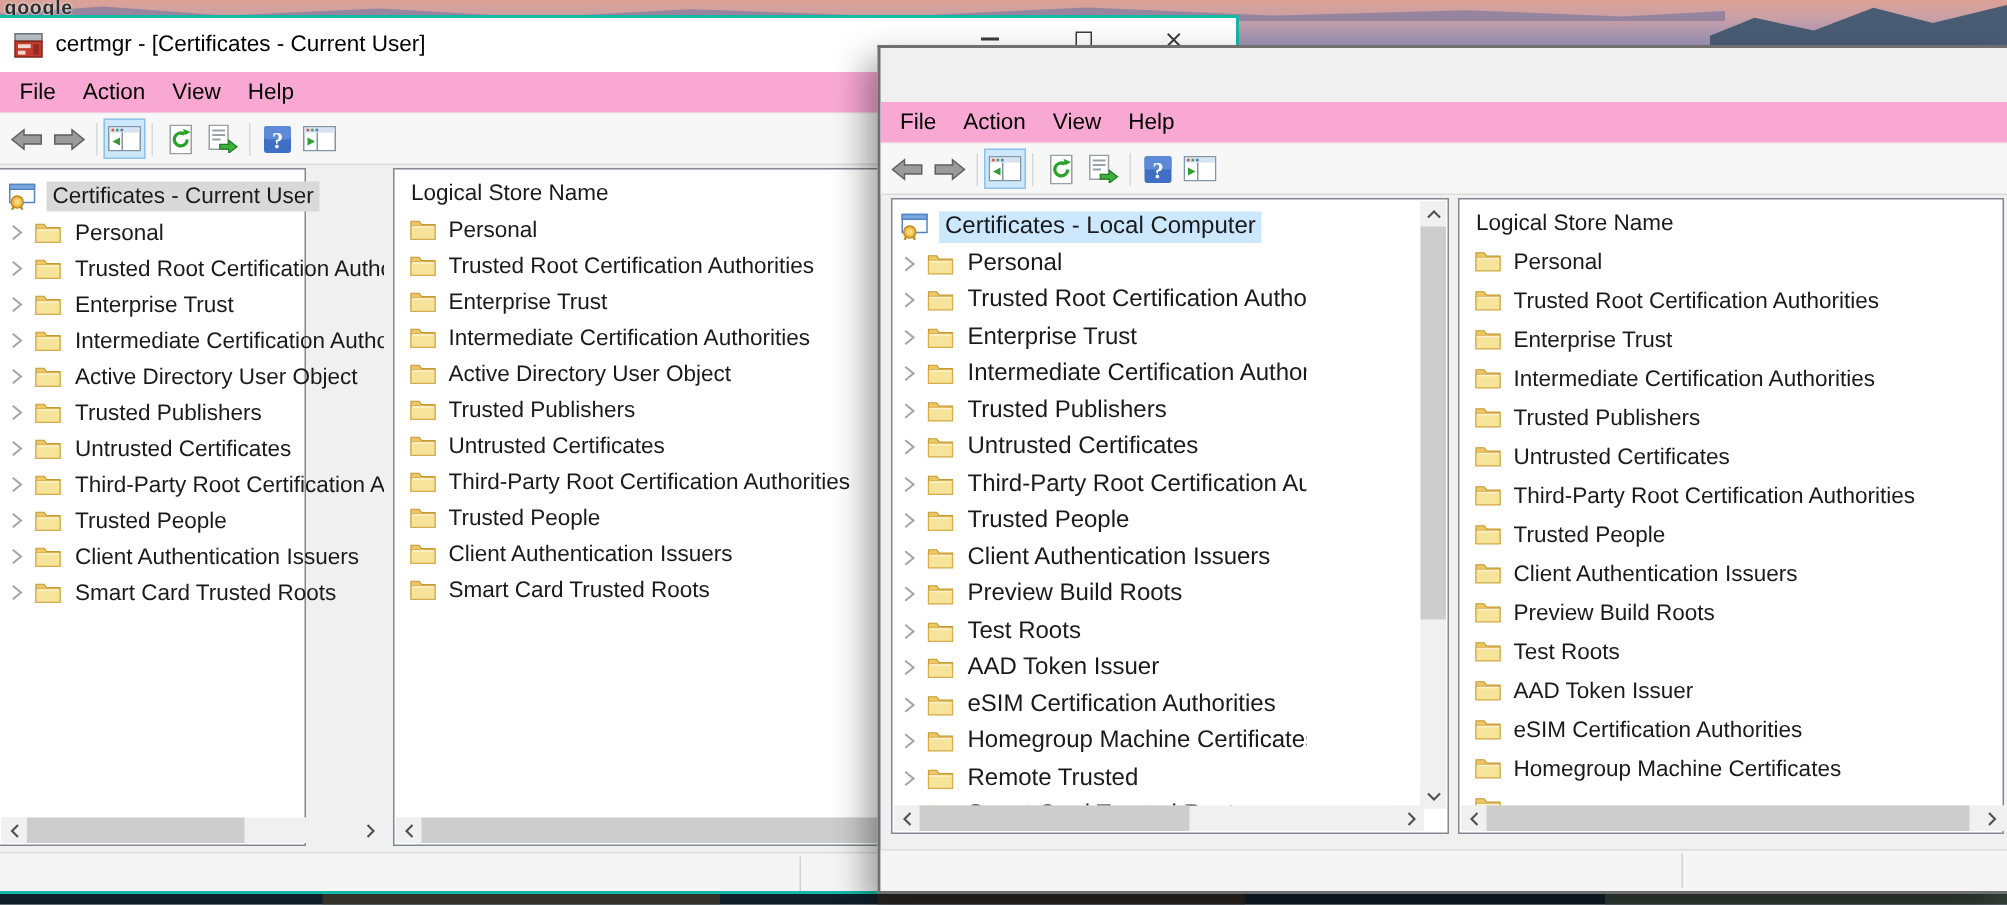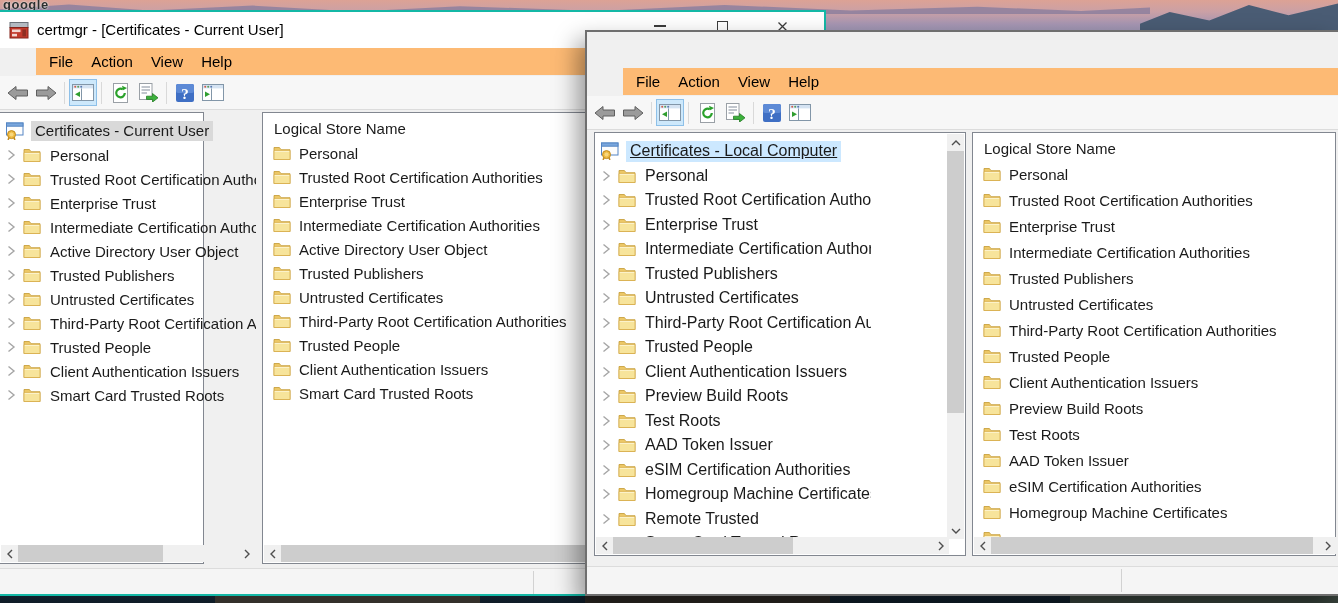--- a/index.html
+++ b/index.html
@@ -25,22 +25,22 @@
 
   
   .win { position:absolute; background:#f0f0f0; border:2px solid #14b8a6; overflow:hidden; }
   .titlebar { position:absolute; left:0; right:0; top:0; height:36px; background:#ffffff; }
   .app-ic { position:absolute; left:9px; top:8px; width:20px; height:20px; }
   .title-text { position:absolute; left:37px; top:0; line-height:36px; font-size:15px; color:#000; white-space:nowrap; }
   .cap { position:absolute; top:0; width:40px; height:28px; display:flex; align-items:center; justify-content:center; }
   .glyph-min { width:12px; height:2px; background:#3c3c3c; }
   .glyph-max { width:11px; height:11px; border:1.5px solid #3c3c3c; background:transparent; }
 
-  .menubar { position:absolute; left:0; right:0; top:36px; height:28px; background:#fdba74;
-    border-bottom:1px solid #f0f0f0; display:flex; align-items:center; padding-left:4px;margin-left:36px; }
+  .menubar { position:absolute; left:0; right:0; top:36px; height:28px; background:#f9a8d4;
+    border-bottom:1px solid #f0f0f0; display:flex; align-items:center; padding-left:4px; }
   .menu-item { padding:4px 9px; color:#000; }
 
   .toolbar { position:absolute; left:0; right:0; top:64px; height:34px; background:#f7f7f7;
     border-bottom:1px solid #dcdcdc; display:flex; align-items:center; padding-left:4px; }
   .tb { width:28px; height:27px; display:flex; align-items:center; justify-content:center; border:1px solid transparent; }
   .tb.active { background:#cde8fb; border:1px solid #8ec0e8; }
   .tb-sep { width:1px; height:22px; background:#d9d9d9; margin:0 4px; }
 
   .panel { position:absolute; background:#ffffff; border:1px solid #828790; }
   .statusbar { position:absolute; left:0; right:0; height:28px; background:#f5f5f5; border-top:1px solid #dcdcdc; }
@@ -49,21 +49,21 @@
   
   .rows { position:absolute; overflow:hidden; padding-top:5px; }
   .repeat { display:contents; }
   .row { display:flex; align-items:center; height:24px; white-space:nowrap; overflow:hidden; padding-left:6px; }
   .row .chev { flex:0 0 10px; height:12px; margin-right:7px; }
   .row .fold { flex:0 0 18px; height:14px; margin-right:9px; }
   .row .lbl { display:inline-block; }
   .row-root { display:flex; align-items:center; height:24px; white-space:nowrap; padding-left:5px; }
   .row-root .rooticon { flex:0 0 20px; height:18px; margin-right:6px; }
   .sel-inactive { background:#d9d9d9; padding:1px 4px 2px 4px; }
-  .sel-active  { background:#cce8ff; padding:1px 4px 2px 4px;text-decoration:underline; }
+  .sel-active  { background:#cce8ff; padding:1px 4px 2px 4px; }
 
   .list-header { position:absolute; top:1px; left:1px; right:1px; height:27px; padding:6px 0 0 10px; background:#fff; color:#1a1a1a; }
   .list-rows { padding-top:0; }
   .list-rows .row { padding-left:9px; }
   .list-rows .row .fold { margin-right:8px; }
 
   
   .hscroll { position:absolute; left:1px; bottom:1px; height:17px; background:#f0f0f0; display:flex; }
   .vscroll { position:absolute; top:1px; right:1px; width:17px; background:#f0f0f0; display:flex; flex-direction:column; }
   .sb-btn { flex:0 0 17px; width:17px; height:17px; display:flex; align-items:center; justify-content:center; background:#f0f0f0; }

